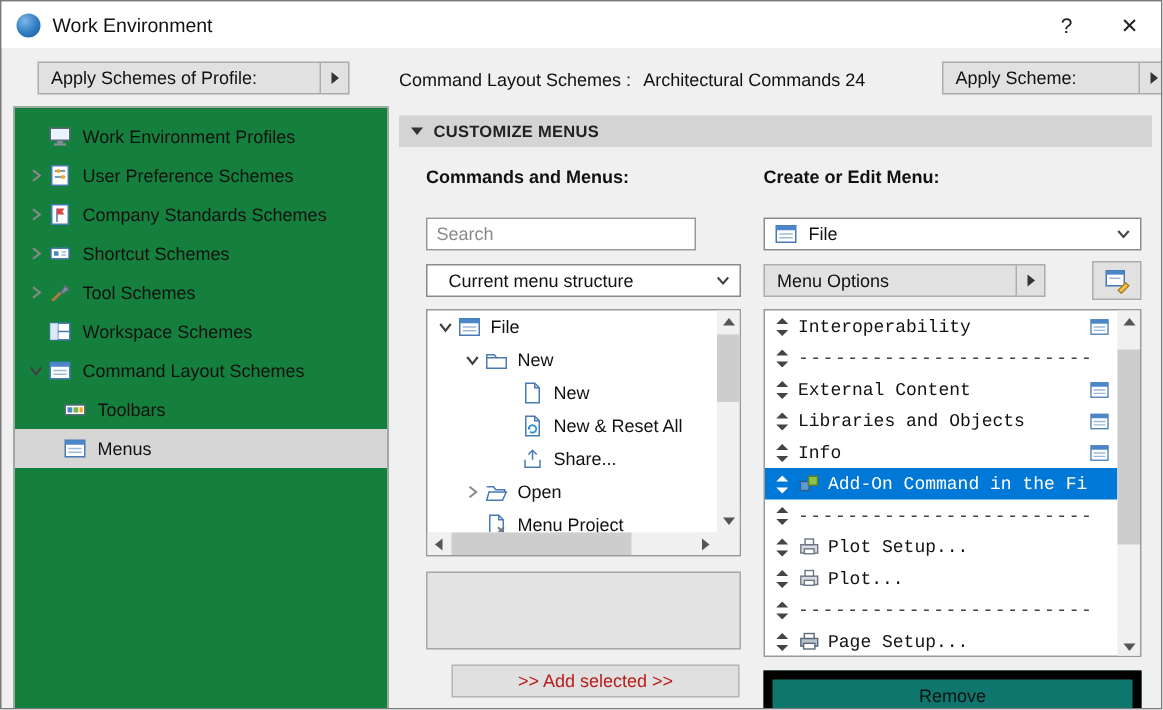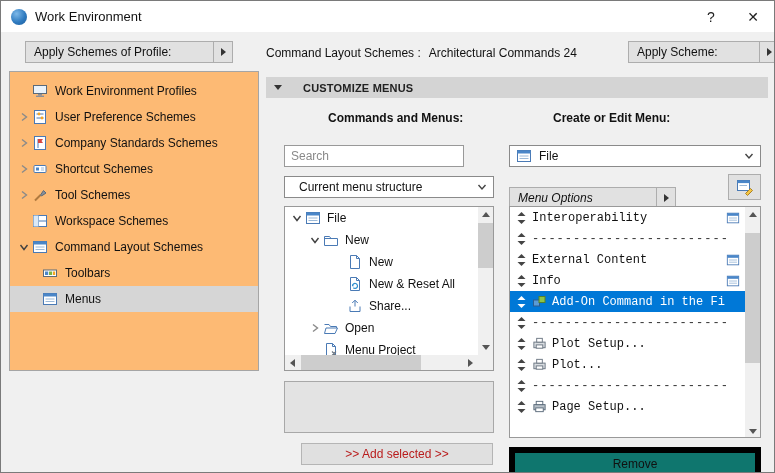--- a/index.html
+++ b/index.html
@@ -22,49 +22,49 @@
   .gbtn .arr { width:18px; display:flex; align-items:center; justify-content:center; }
   .tri-right { width:0; height:0; border-top:4px solid transparent; border-bottom:4px solid transparent; border-left:5px solid #333; }
   .tri-down  { width:0; height:0; border-left:4px solid transparent; border-right:4px solid transparent; border-top:5px solid #333; }
 
   .btn-apply-profile { position:absolute; left:8px; top:40px; width:208px;margin-left:16px; }
   .scheme-text { position:absolute; left:265px; top:45px; white-space:nowrap; }
   .scheme-text .val { margin-left:8px; }
   .btn-apply-scheme { position:absolute; left:627px; top:40px; width:151px; }
 
   
-  .sidebar { position:absolute; left:8px; top:70px; width:250px; height:300px; background:#fdba74; border:1px solid #a5a5a5; padding-top:6px; }
+  .sidebar { position:absolute; left:8px; top:70px; width:250px; height:402px; background:#15803d; border:1px solid #a5a5a5; padding-top:6px; }
   .side-item { display:flex; align-items:center; height:26px; padding-left:6px; cursor:default; }
   .side-item.child { padding-left:16px; }
   .side-item.selected { background:#d6d6d6; }
   .chev { width:16px; flex:0 0 16px; display:flex; align-items:center; justify-content:center; color:#8a8a8a; }
   .chev.open { color:#404040; }
   .icon16 { width:18px; flex:0 0 18px; display:flex; align-items:center; }
   .side-label { margin-left:5px; white-space:nowrap; }
 
   
   .main { position:absolute; left:265px; top:76px; width:502px; height:397px; }
-  .customize-bar { position:absolute; left:0; top:0; width:502px; height:21px; background:#d4d4d4; display:flex; align-items:center; padding-left:8px; gap:21px; }
+  .customize-bar { position:absolute; left:0; top:0; width:502px; height:21px; background:#d4d4d4; display:flex; align-items:center; padding-left:8px; gap:7px; }
   .customize-bar .title { font-weight:bold; font-size:11px; letter-spacing:.2px; color:#222; }
 
-  .col-title { position:absolute; font-weight:bold;margin-left:44px; }
+  .col-title { position:absolute; font-weight:bold; }
   .lbl-commands { left:18px; top:34px; }
   .lbl-create { left:243px; top:34px; }
 
   .search-box { position:absolute; left:18px; top:68px; width:180px; height:22px; border:1px solid #999; background:#fff; font:12px "Liberation Sans",sans-serif; padding:0 6px; color:#222; }
   .search-box::placeholder { color:#8a8a8a; }
 
   .combo { position:absolute; height:22px; border:1px solid #8a8a8a; background:#fff; display:flex; align-items:center; padding:0 6px; }
   .combo .ctext { flex:1; white-space:nowrap; overflow:hidden; }
   .combo .chevdn { margin-left:4px; color:#444; }
   .combo-structure { left:18px; top:99px; width:210px; padding-left:14px; }
   .combo-menu { left:243px; top:68px; width:252px; }
   .combo-menu .ctext { margin-left:5px; }
 
-  .btn-menu-options { position:absolute; left:243px; top:110px; width:167px;font-style:italic; }
+  .btn-menu-options { position:absolute; left:243px; top:99px; width:188px; }
   .btn-new-menu { position:absolute; left:462px; top:97px; width:33px; height:26px; background:#e1e1e1; border:1px solid #adadad; display:flex; align-items:center; justify-content:center; }
 
   
   .tree-box { position:absolute; left:18px; top:129px; width:210px; height:165px; background:#fff; border:1px solid #999; overflow:hidden; }
   .tree-rows { position:absolute; left:0; top:0; right:15px; bottom:15px; overflow:hidden; }
   .t-row { height:22px; display:flex; align-items:center; white-space:nowrap; }
   .t-row .chev { flex:0 0 16px; }
   .t-row .icon16 { flex:0 0 18px; }
   .t-label { margin-left:4px; }
   .ind0 { padding-left:4px; } .ind1 { padding-left:22px; } .ind2 { padding-left:46px; }
@@ -504,20 +504,37 @@
           <span class="m-trail">
               <svg width="14" height="14" viewBox="0 0 16 16">
                 <rect x="1.5" y="2.5" width="13" height="11" fill="#fff" stroke="#4a7ab5"></rect>
                 <rect x="1.5" y="2.5" width="13" height="3" fill="#4a86c8"></rect>
                 <line x1="3.5" y1="8" x2="12.5" y2="8" stroke="#9bb9d8"></line>
                 <line x1="3.5" y1="10.5" x2="12.5" y2="10.5" stroke="#9bb9d8"></line>
               </svg>
             </span>
         </div>
 
+        <div class="m-row">
+          <span class="handle">
+              <svg width="9" height="12" viewBox="0 0 9 12">
+                <path d="M4.5 0L8.5 4h-8z" fill="currentColor"></path>
+                <path d="M4.5 12L.5 8h8z" fill="currentColor"></path>
+              </svg>
+            </span>
+          <span class="m-label">Libraries and Objects</span>
+          <span class="m-trail">
+              <svg width="14" height="14" viewBox="0 0 16 16">
+                <rect x="1.5" y="2.5" width="13" height="11" fill="#fff" stroke="#4a7ab5"></rect>
+                <rect x="1.5" y="2.5" width="13" height="3" fill="#4a86c8"></rect>
+                <line x1="3.5" y1="8" x2="12.5" y2="8" stroke="#9bb9d8"></line>
+                <line x1="3.5" y1="10.5" x2="12.5" y2="10.5" stroke="#9bb9d8"></line>
+              </svg>
+            </span>
+        </div>
 
         <div class="m-row">
           <span class="handle">
               <svg width="9" height="12" viewBox="0 0 9 12">
                 <path d="M4.5 0L8.5 4h-8z" fill="currentColor"></path>
                 <path d="M4.5 12L.5 8h8z" fill="currentColor"></path>
               </svg>
             </span>
           <span class="m-label">Info</span>
           <span class="m-trail">

